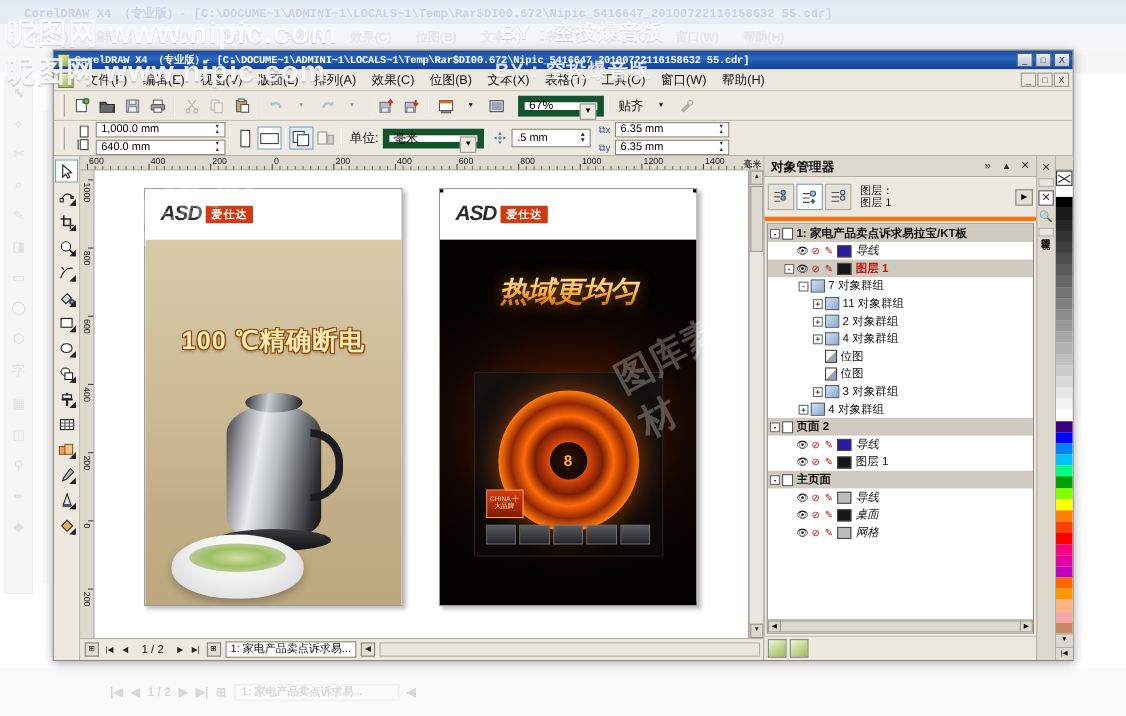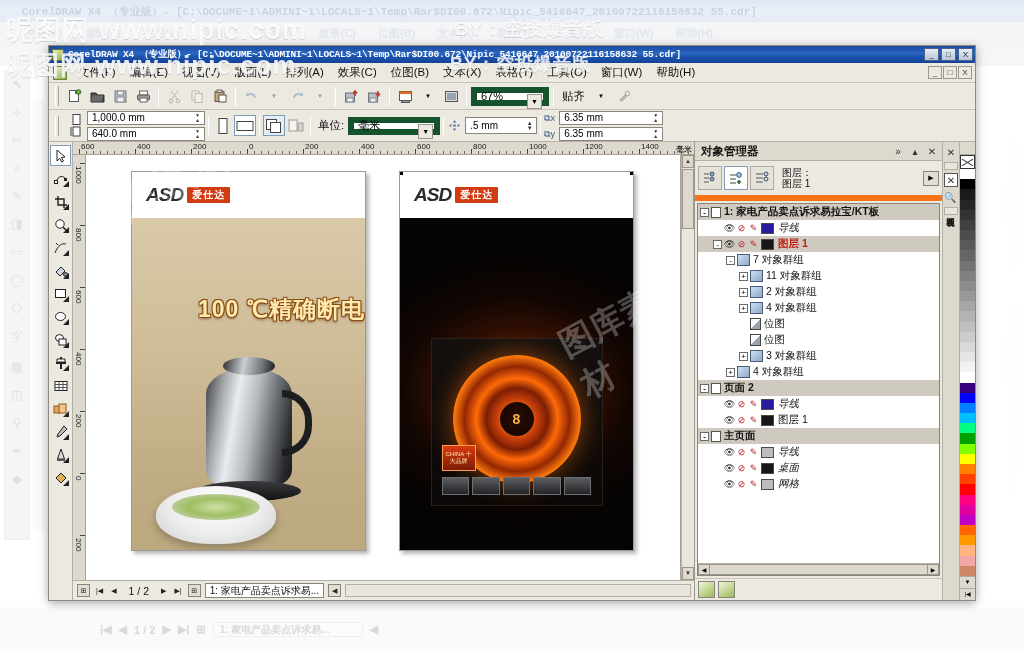--- a/index.html
+++ b/index.html
@@ -230,21 +230,21 @@
   .asd-logo { display:flex; align-items:center; gap:4px; }
   .asd-text { font-size:19px; font-weight:bold; font-style:italic;
               color:#2b2b2b; letter-spacing:-1px; font-family:"Liberation Sans",sans-serif; }
   .asd-badge { background:#d23a12; color:#fff; font-size:10px; font-weight:bold;
                padding:1px 5px; border-radius:1px; letter-spacing:1px; }
   .poster1-body {
     position:absolute; left:0; right:0; top:46px; bottom:0;
     background:linear-gradient(180deg,#d9c9a7 0%,#cdbb96 45%,#c2ae86 72%,#bba87f 100%);
   }
   .p1-headline {
-    position:absolute; left:0; right:0; top:76px; text-align:right;
+    position:absolute; left:0; right:0; top:76px; text-align:center;
     font-size:23px; font-weight:bold; white-space:nowrap;
     color:#ffe9b0;
     text-shadow:
       -1px -1px 0 #8a4a0d, 1px -1px 0 #8a4a0d, -1px 1px 0 #8a4a0d, 1px 1px 0 #8a4a0d,
       0 2px 3px rgba(90,40,5,.6);
     letter-spacing:1px;
   }
   .kettle {
     position:absolute; left:50%; top:150px; transform:translateX(-50%);
     width:86px; height:122px;
@@ -343,21 +343,21 @@
   .docker-title {
     height:19px; background:#ddd9ce; border-bottom:1px solid #b5b0a4;
     display:flex; align-items:center; padding:0 3px; gap:3px;
   }
   .docker-title .t { flex:1 1 auto; font-size:11.5px; font-weight:bold; color:#111;
                      padding-left:3px; }
   .dt-btn { width:14px; height:14px; display:flex; align-items:center;
             justify-content:center; font-size:10px; color:#333; }
   .docker-toolrow {
     height:40px; background:#ece9e0; display:flex; align-items:center;
-    border-bottom:6px solid #f97316; padding:0 3px; gap:2px;
+    border-bottom:4px solid #f97316; padding:0 3px; gap:2px;
   }
   .dk-btn { width:24px; height:24px; border:1px solid #b0aba0; background:#e5e2d9;
             display:flex; align-items:center; justify-content:center; }
   .dk-btn.on { border:1px solid #7f9db9; background:#fff; }
   .layer-label { flex:1 1 auto; font-size:10px; line-height:11px; color:#111; padding-left:6px; }
   .dk-arrow { width:16px; height:15px; border:1px solid #8a857a; background:#e1ded4;
               display:flex; align-items:center; justify-content:center; font-size:7px; }
   .tree {
     flex:1 1 auto; background:#fff; border:1px solid #8a857a; margin:2px;
     overflow:hidden; position:relative;
@@ -964,20 +964,21 @@
           </div>
 
           <div class="page" style="left:313px; top:16px; width:235px; height:380px;">
             <div class="page-head">
               <div class="asd-logo">
                 <span class="asd-text">ASD</span>
                 <span class="asd-badge">爱仕达</span>
               </div>
             </div>
             <div class="poster2-body">
+              <div class="p2-head">热域更均匀</div>
               <div class="cooker">
                 <div class="coil">
                   <div class="coil-core">8</div>
                 </div>
                 <div class="badge2">CHINA 十大品牌</div>
                 <div class="panel-row">
                   <div class="pkey"></div>
                   <div class="pkey"></div>
                   <div class="pkey"></div>
                   <div class="pkey"></div>

